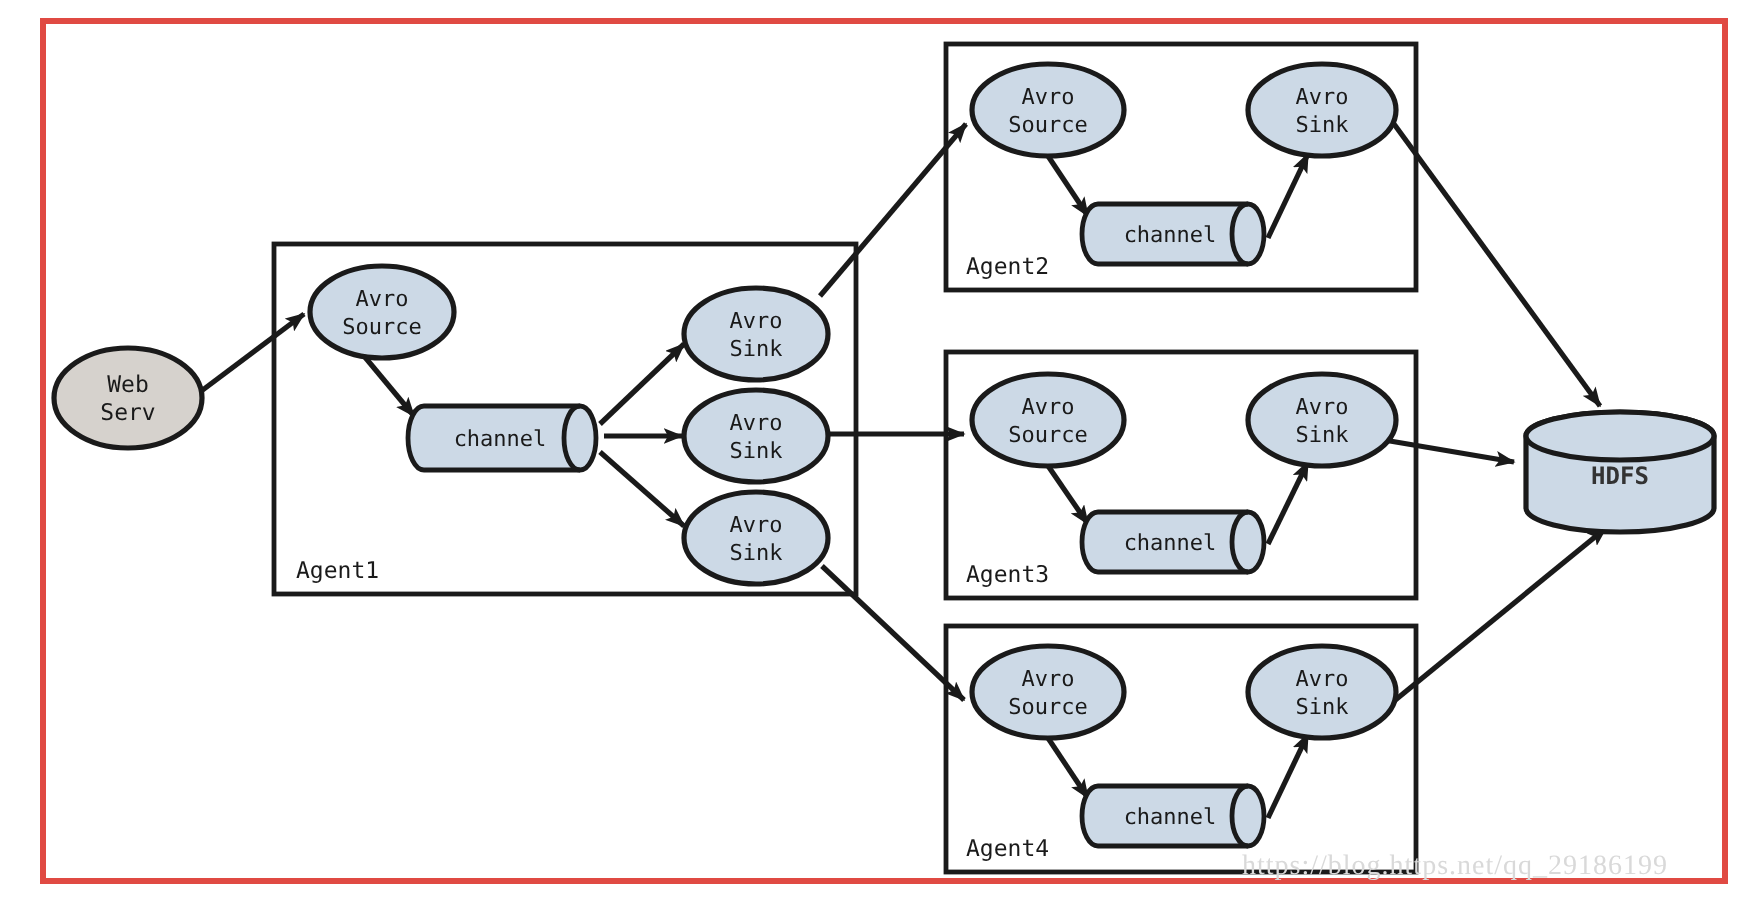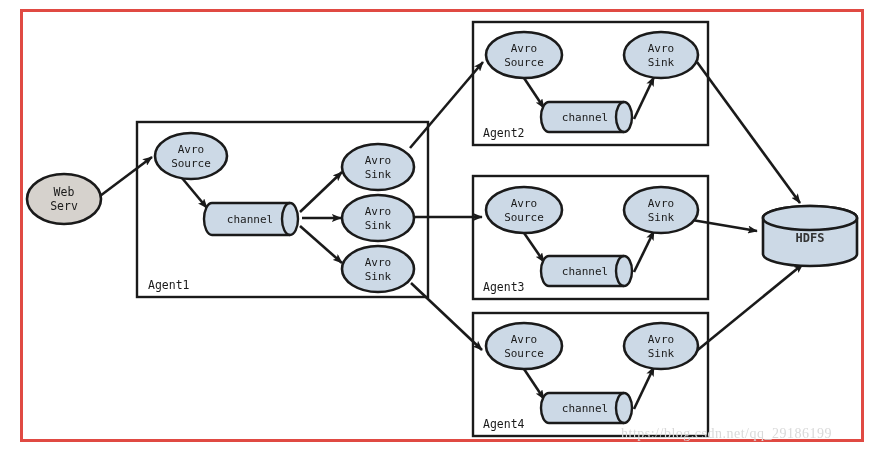--- a/index.html
+++ b/index.html
@@ -161,15 +161,15 @@
     </g>
 
     <g>
       <path d="M763,218 L763,254 A47,12 0 0 0 857,254 L857,218 A47,12 0 0 0 763,218 Z" fill="#ccd9e6" stroke="#1a1a1a" stroke-width="2.6"></path>
       <ellipse cx="810" cy="218" rx="47" ry="12" fill="#ccd9e6" stroke="#1a1a1a" stroke-width="2.6"></ellipse>
       <text x="810" y="242" text-anchor="middle" font-family="DejaVu Sans Mono, monospace" font-size="12" font-weight="bold" fill="#333333">HDFS</text>
     </g>
 
   </svg>
 
-  <div class="watermark">https://blog.csdn.net/qq_29186199</div>
+  <div class="watermark">https://blog.https.net/qq_29186199</div>
 
 </div>
 
 </body></html>

